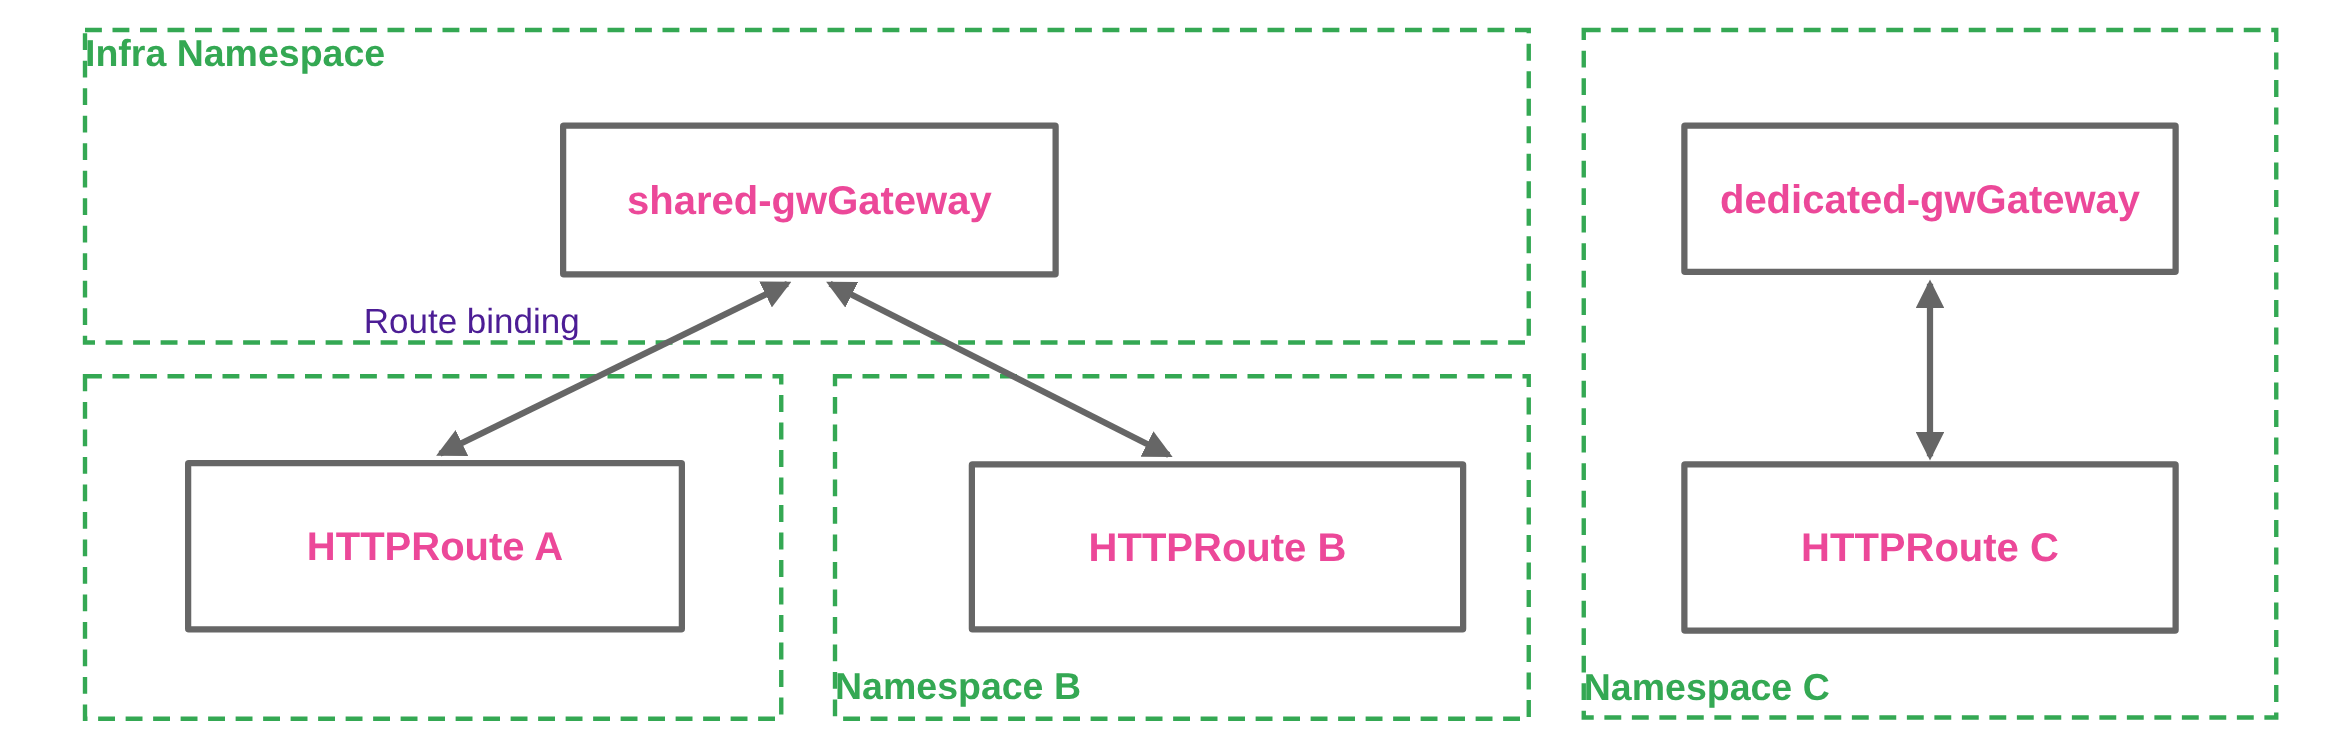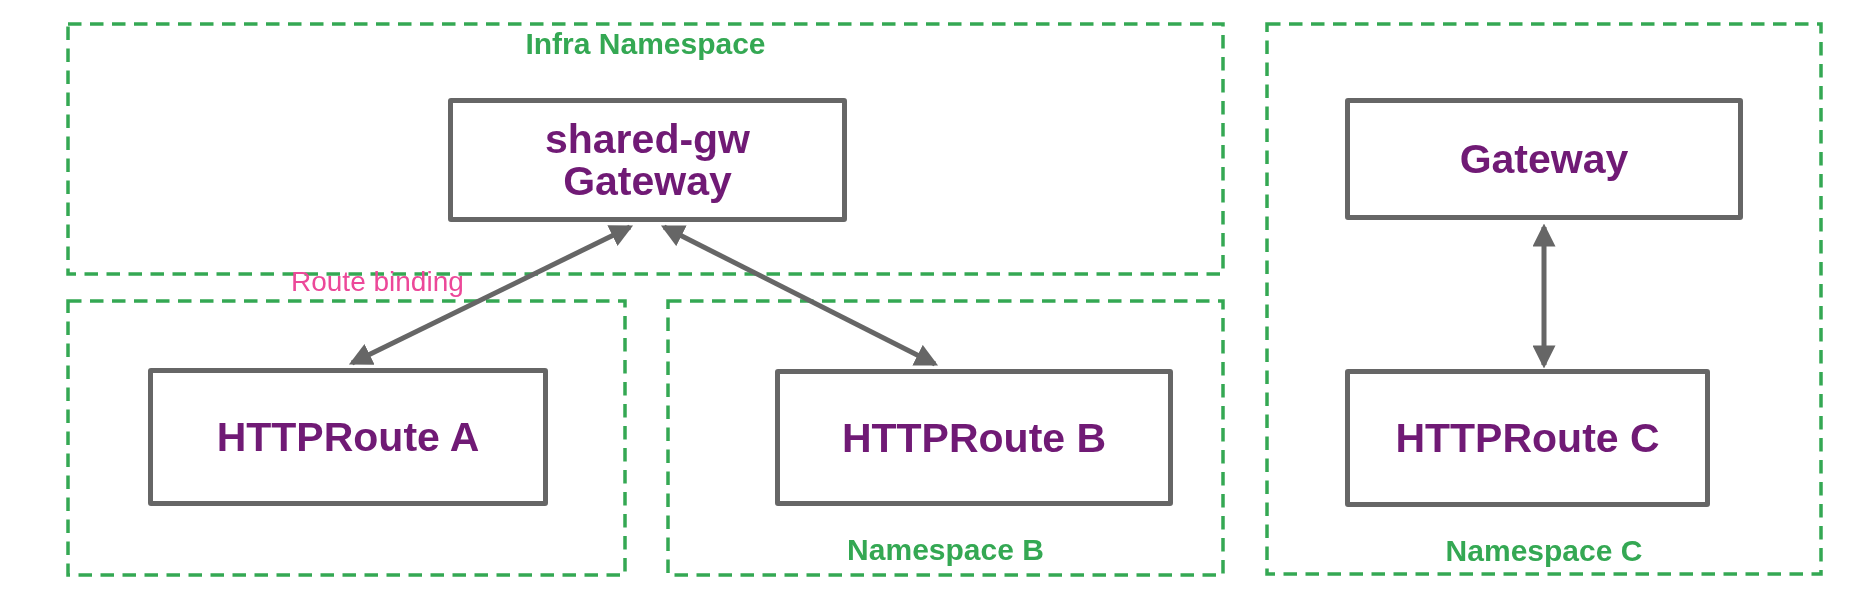--- a/index.html
+++ b/index.html
@@ -32,44 +32,41 @@
     stroke-width: 5;
     fill: none;
   }
   .node {
     position: absolute;
     box-sizing: border-box;
     border: 5px solid #666666;
     border-radius: 3px;
     background: #ffffff;
     display: flex;
-    flex-direction: column;
     align-items: center;
     justify-content: center;
-    color: #701a75;
+    color: #ec4899;
     font-weight: bold;
-    font-size: 41px;
+    font-size: 32px;
     line-height: 42px;
     text-align: center;
   }
   .ns-label {
     position: absolute;
     color: #34a853;
     font-weight: bold;
     font-size: 30px;
     line-height: 34px;
-    text-align: center;
   }
   .edge-label {
     position: absolute;
-    color: #ec4899;
+    color: #4c1d95;
     font-size: 28px;
     line-height: 30px;
     white-space: nowrap;
-    margin-top: 25px;
   }
 </style>
 </head>
 <body>
 
 <div id="canvas">
 
   <svg id="arrows-layer" viewBox="0 0 1860 600" xmlns="http://www.w3.org/2000/svg">
     <defs>
       <marker id="arrowhead" viewBox="0 0 10 10" refX="8.5" refY="5" markerWidth="4.6" markerHeight="4.6" orient="auto-start-reverse">
@@ -98,22 +95,23 @@
 
   <div class="node" style="left:148px; top:368px; width:400px; height:138px;">
     <span>HTTPRoute A</span>
   </div>
 
   <div class="node" style="left:747px; top:369px; width:398px; height:137px;margin-left:28px;">
     <span>HTTPRoute B</span>
   </div>
 
   <div class="node" style="left:1345px; top:98px; width:398px; height:122px;">
+    <span>dedicated-gw</span>
     <span>Gateway</span>
   </div>
 
-  <div class="node" style="left:1345px; top:369px; width:365px; height:138px;">
+  <div class="node" style="left:1345px; top:369px; width:398px; height:138px;">
     <span>HTTPRoute C</span>
   </div>
 
   <div class="edge-label" style="left:291px; top:242px;">Route binding</div>
 
 </div>
 
 </body></html>

